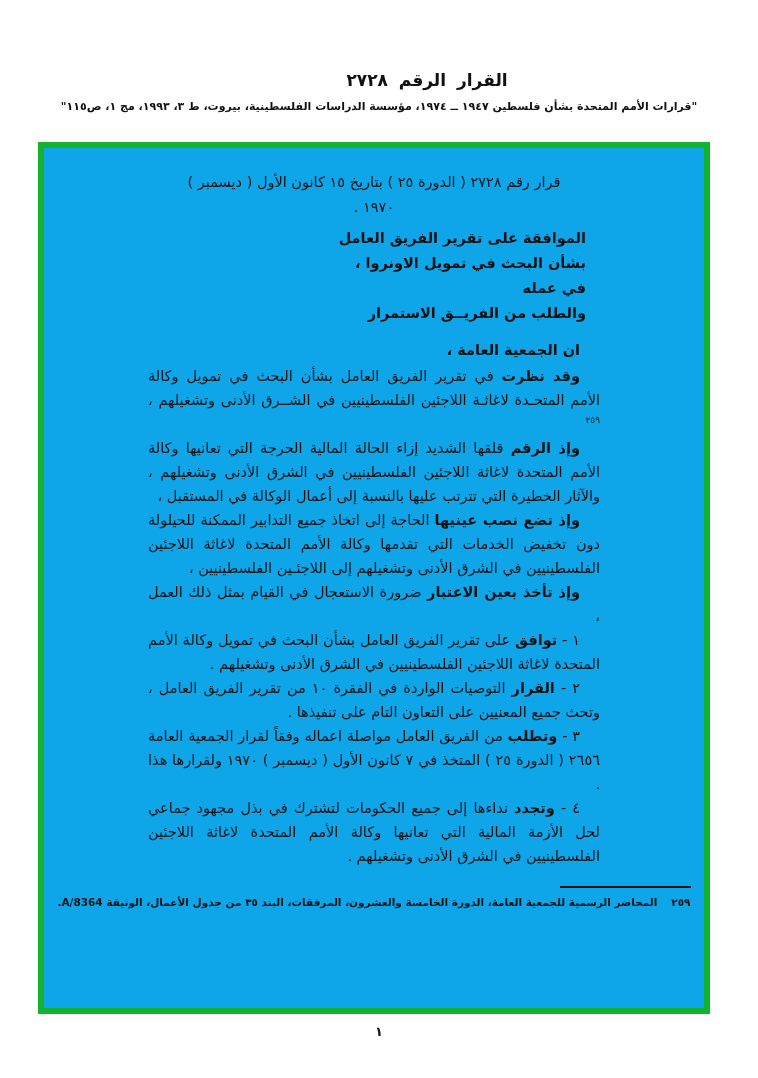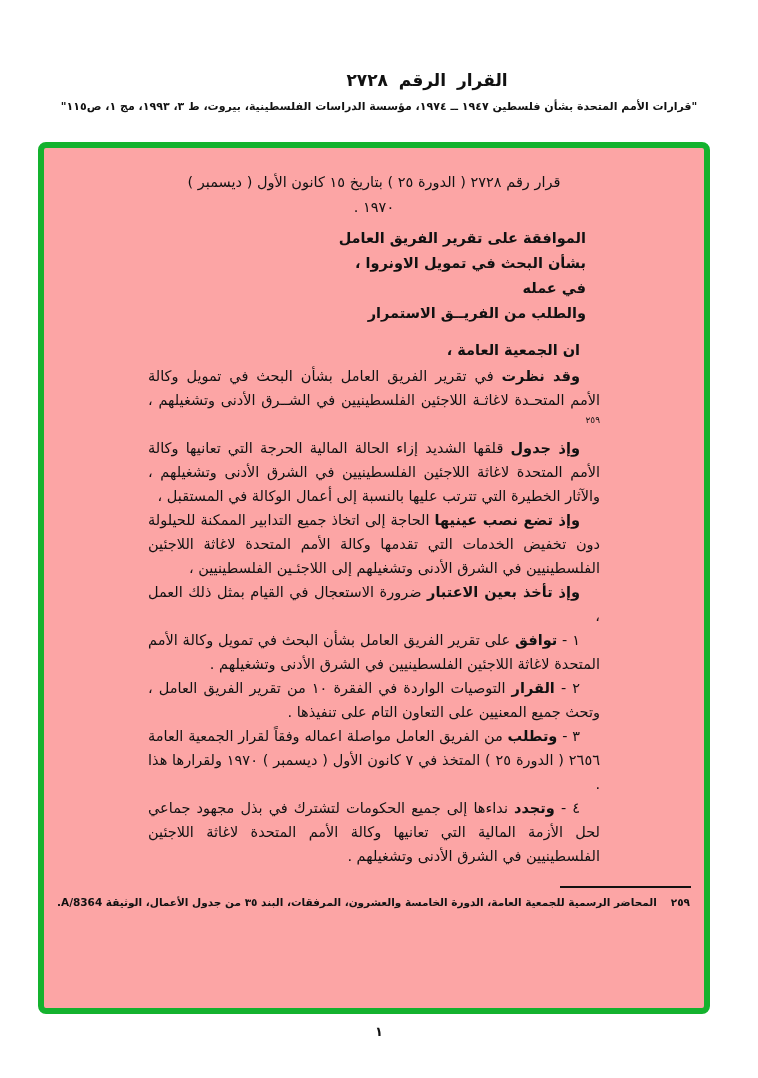--- a/index.html
+++ b/index.html
@@ -42,22 +42,22 @@
     font-size: 11px;
   }
   .doc-box {
     position: absolute;
     left: 38px;
     top: 142px;
     width: 672px;
     height: 872px;
     box-sizing: border-box;
     border: 6px solid #14b22e;
-    border-radius: 8px;
-    background: #fca5a5;
+    border-radius: 0;
+    background: #0ea5e9;
     direction: rtl;
   }
   .doc-main {
     margin: 22px 104px 0 104px;
     direction: rtl;
     font-size: 14.5px;
   }
   .doc-intro {
     text-align: center;
     line-height: 25px;
@@ -94,21 +94,21 @@
   }
   .fn-rule {
     width: 131px;
     height: 2px;
     background: #111111;
     margin-bottom: 7px;
   }
   .fn-text {
     font-size: 10.5px;
     font-weight: bold;
-    text-align: left;
+    text-align: center;
     line-height: 14px;
   }
   .fn-marker {
     display: inline-block;
     margin-left: 14px;
   }
   .page-number {
     position: absolute;
     top: 1024px;
     left: 0;
@@ -139,21 +139,21 @@
         <div>الموافقة على تقرير الفريق العامل</div>
         <div>بشأن البحث في تمويل الاونروا ،</div>
         <div>في عمله</div>
         <div>والطلب من الفريــق الاستمرار</div>
       </div>
 
       <p class="opening">ان الجمعية العامة ،</p>
 
       <p class="body-par"><span></span><b>وقد نظرت</b><span> في تقرير الفريق العامل بشأن البحث في تمويل وكالة الأمم المتحـدة لاغاثـة اللاجئين الفلسطينيين في الشــرق الأدنى وتشغيلهم ، </span><sup class="fn-ref">٢٥٩</sup></p>
 
-      <p class="body-par"><span></span><b>وإذ جدول</b><span> قلقها الشديد إزاء الحالة المالية الحرجة التي تعانيها وكالة الأمم المتحدة لاغاثة اللاجئين الفلسطينيين في الشرق الأدنى وتشغيلهم ، والآثار الخطيرة التي تترتب عليها بالنسبة إلى أعمال الوكالة في المستقبل ،</span><sup class="fn-ref"></sup></p>
+      <p class="body-par"><span></span><b>وإذ الرقم</b><span> قلقها الشديد إزاء الحالة المالية الحرجة التي تعانيها وكالة الأمم المتحدة لاغاثة اللاجئين الفلسطينيين في الشرق الأدنى وتشغيلهم ، والآثار الخطيرة التي تترتب عليها بالنسبة إلى أعمال الوكالة في المستقبل ،</span><sup class="fn-ref"></sup></p>
 
       <p class="body-par"><span></span><b>وإذ تضع نصب عينيها</b><span> الحاجة إلى اتخاذ جميع التدابير الممكنة للحيلولة دون تخفيض الخدمات التي تقدمها وكالة الأمم المتحدة لاغاثة اللاجئين الفلسطينيين في الشرق الأدنى وتشغيلهم إلى اللاجئـين الفلسطينيين ،</span><sup class="fn-ref"></sup></p>
 
       <p class="body-par"><span></span><b>وإذ تأخذ بعين الاعتبار</b><span> ضرورة الاستعجال في القيام بمثل ذلك العمل ،</span><sup class="fn-ref"></sup></p>
 
       <p class="body-par"><span>١ - </span><b>توافق</b><span> على تقرير الفريق العامل بشأن البحث في تمويل وكالة الأمم المتحدة لاغاثة اللاجئين الفلسطينيين في الشرق الأدنى وتشغيلهم .</span><sup class="fn-ref"></sup></p>
 
       <p class="body-par"><span>٢ - </span><b>القرار</b><span> التوصيات الواردة في الفقرة ١٠ من تقرير الفريق العامل ، وتحث جميع المعنيين على التعاون التام على تنفيذها .</span><sup class="fn-ref"></sup></p>
 
       <p class="body-par"><span>٣ - </span><b>وتطلب</b><span> من الفريق العامل مواصلة اعماله وفقاً لقرار الجمعية العامة ٢٦٥٦ ( الدورة ٢٥ ) المتخذ في ٧ كانون الأول ( ديسمبر ) ١٩٧٠ ولقرارها هذا .</span><sup class="fn-ref"></sup></p>

